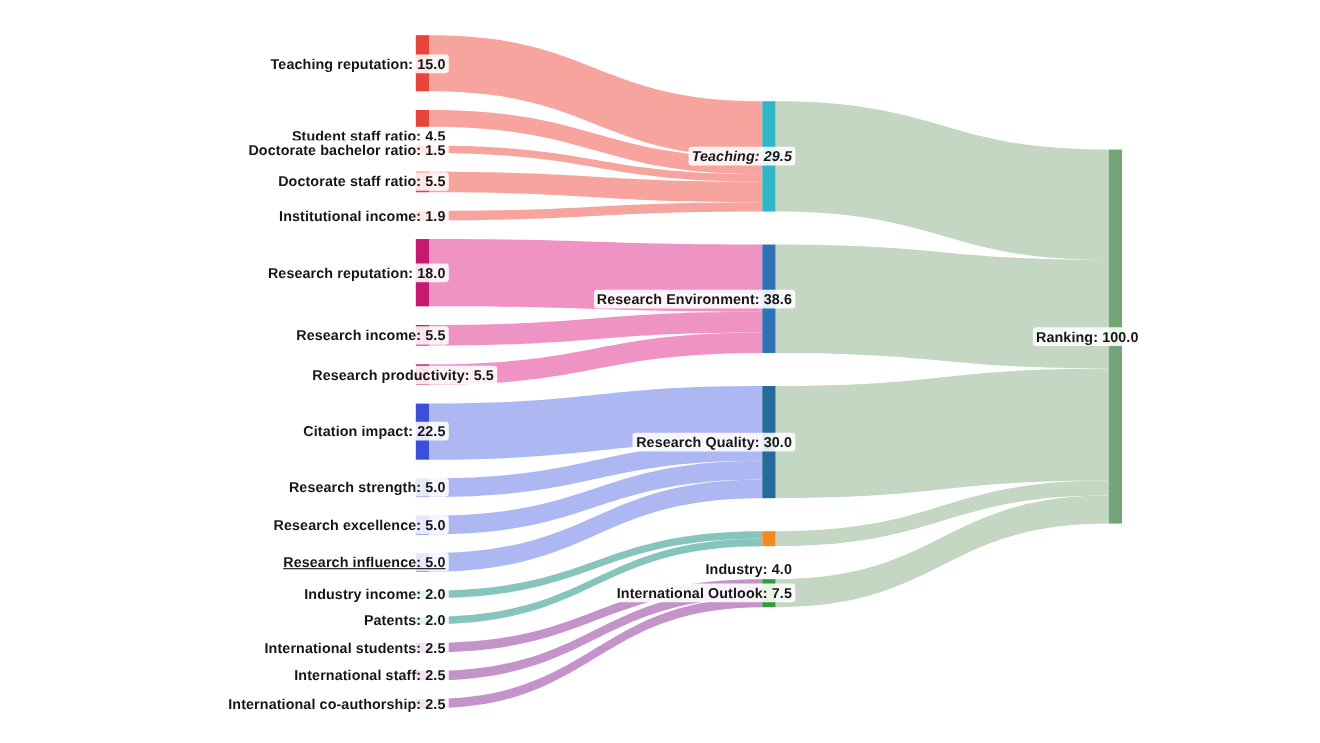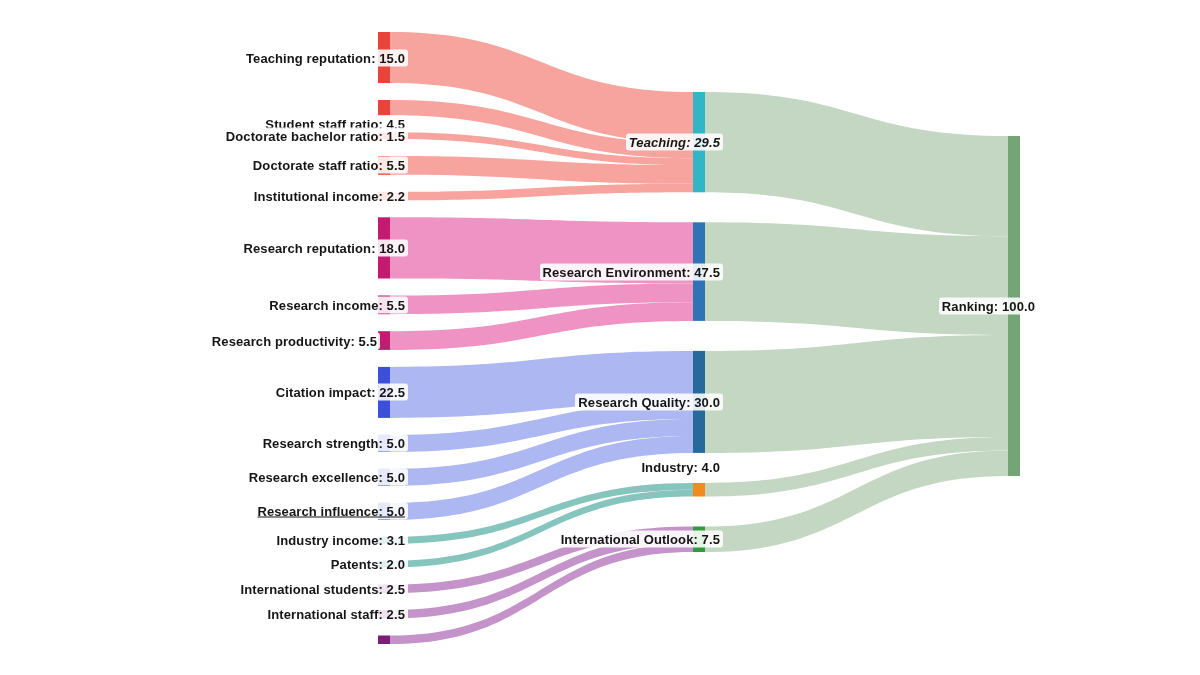--- a/index.html
+++ b/index.html
@@ -90,33 +90,34 @@
         <rect x="693" y="350.9" width="12" height="102" fill="#26699a"></rect>
         <rect x="693" y="482.9" width="12" height="13.6" fill="#f28a20"></rect>
         <rect x="693" y="526.5" width="12" height="25.5" fill="#319c3f"></rect>
         <rect x="1008" y="136" width="12" height="340" fill="#74a576"></rect>
       </svg>
     <div id="labels" class="labels-overlay">
         <div class="node-label" style="right: 828px; top: 57.5px;">Teaching reputation: 15.0</div>
         <div class="node-label" style="right: 828px; top: 124px;">Student staff ratio: 4.5</div>
         <div class="node-label" style="right: 828px; top: 135.7px;">Doctorate bachelor ratio: 1.5</div>
         <div class="node-label" style="right: 828px; top: 165.45px;">Doctorate staff ratio: 5.5</div>
-        <div class="node-label" style="right: 828px; top: 196.05px;">Institutional income: 2.2</div>
+        <div class="node-label" style="right: 828px; top: 196.05px;">Institutional income: 1.9</div>
         <div class="node-label" style="right: 828px; top: 247.9px;">Research reputation: 18.0</div>
         <div class="node-label" style="right: 828px; top: 304.85px;">Research income: 5.5</div>
-        <div class="node-label" style="right: 856px; top: 340.55px;">Research productivity: 5.5</div>
+        <div class="node-label" style="right: 784px; top: 340.55px;">Research productivity: 5.5</div>
         <div class="node-label" style="right: 828px; top: 392.4px;">Citation impact: 22.5</div>
         <div class="node-label" style="right: 828px; top: 443.4px;">Research strength: 5.0</div>
         <div class="node-label" style="right: 828px; top: 477.4px;">Research excellence: 5.0</div>
         <div class="node-label" style="right: 828px; top: 511.4px; text-decoration: underline;">Research influence: 5.0</div>
-        <div class="node-label" style="right: 828px; top: 540.3px;">Industry income: 3.1</div>
+        <div class="node-label" style="right: 828px; top: 540.3px;">Industry income: 2.0</div>
         <div class="node-label" style="right: 828px; top: 564.1px;">Patents: 2.0</div>
         <div class="node-label" style="right: 828px; top: 588.75px;">International students: 2.5</div>
         <div class="node-label" style="right: 828px; top: 614.25px; text-align: right;">International staff: 2.5</div>
+        <div class="node-label" style="right: 828px; top: 639.75px;">International co-authorship: 2.5</div>
         <div class="node-label" style="right: 513px; top: 142.15px; font-style: italic;">Teaching: 29.5</div>
-        <div class="node-label" style="right: 513px; top: 271.6px;">Research Environment: 47.5</div>
+        <div class="node-label" style="right: 513px; top: 271.6px;">Research Environment: 38.6</div>
         <div class="node-label" style="right: 513px; top: 401.9px; text-align: center;">Research Quality: 30.0</div>
-        <div class="node-label" style="right: 513px; top: 467px;">Industry: 4.0</div>
+        <div class="node-label" style="right: 513px; top: 517px;">Industry: 4.0</div>
         <div class="node-label" style="right: 513px; top: 539.25px; margin-left: 43px;">International Outlook: 7.5</div>
         <div class="node-label" style="right: 198px; top: 306px;">Ranking: 100.0</div>
       </div>
   </div>
 </div>
 
 </body></html>

